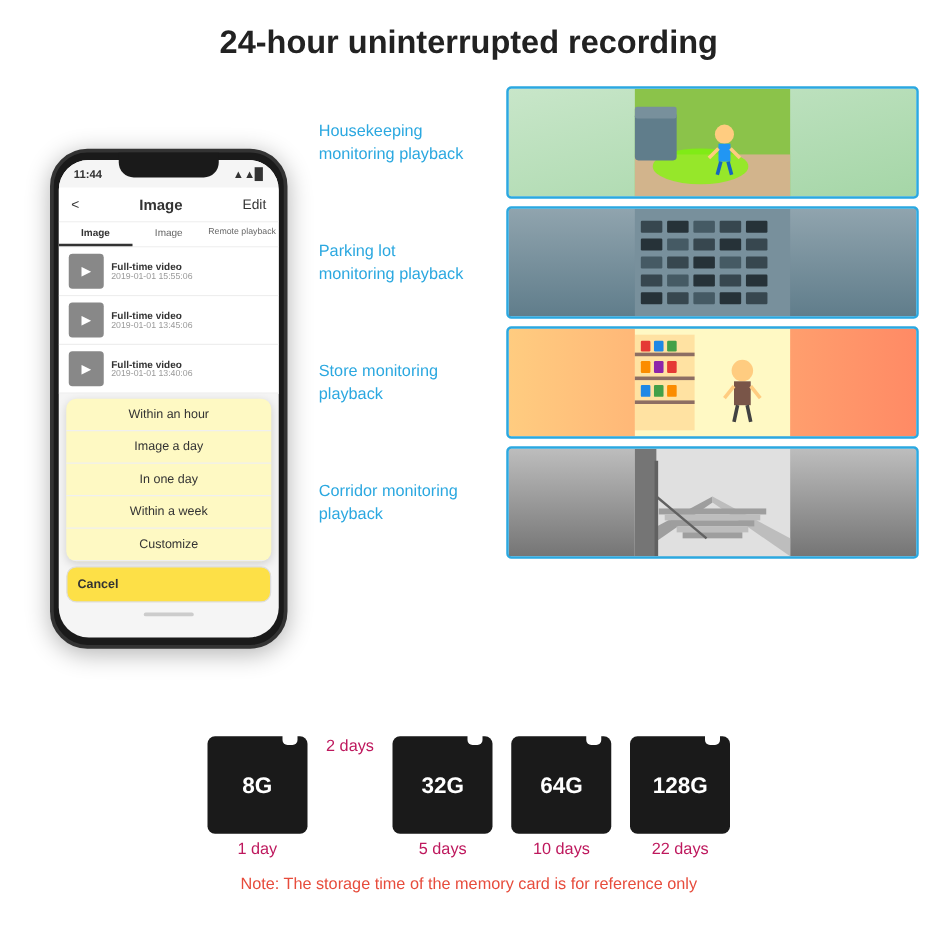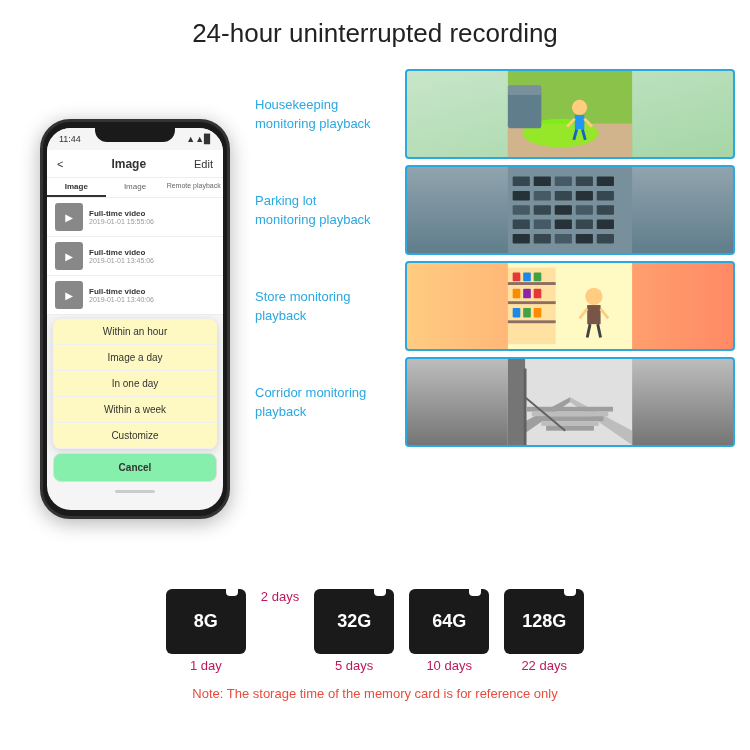--- a/index.html
+++ b/index.html
@@ -12,21 +12,21 @@
       position: relative;
     }
 
     
     .header {
       text-align: center;
       padding: 18px 20px 10px;
     }
     .header h1 {
       font-size: 26px;
-      font-weight: normal;
+      font-weight: bold;
       color: #222;
     }
 
     
     .main-content {
       display: flex;
       flex-direction: row;
       padding: 0 10px;
       gap: 10px;
       height: 520px;
@@ -78,21 +78,21 @@
 
     .phone-status-bar {
       height: 22px;
       background: #f5f5f5;
       display: flex;
       align-items: center;
       justify-content: space-between;
       padding: 0 12px;
       font-size: 9px;
       color: #333;
-      font-weight: normal;
+      font-weight: bold;
     }
 
     .phone-nav-bar {
       height: 28px;
       background: #fff;
       display: flex;
       align-items: center;
       justify-content: space-between;
       padding: 0 10px;
       border-bottom: 1px solid #eee;
@@ -165,24 +165,23 @@
 
     .dropdown-item {
       padding: 7px 12px;
       font-size: 10px;
       color: #333;
       text-align: center;
       border-bottom: 1px solid #f0f0f0;
     }
 
     .phone-cancel-btn {
-      background: #86efac;
+      background: #fde047;
       margin: 4px 6px;
       border-radius: 8px;
-      text-align: center;
       padding: 8px;
       font-size: 10px;
       color: #333;
       border: 1px solid #ddd;
       font-weight: bold;
     }
 
     
     .monitoring-section {
       flex: 1;
@@ -251,21 +250,21 @@
 
     .sdcard-item {
       display: flex;
       flex-direction: column;
       align-items: center;
       gap: 4px;
     }
 
     .sdcard-shape {
       width: 80px;
-      height: 65px;
+      height: 78px;
       background: #1a1a1a;
       border-radius: 6px 6px 6px 6px;
       position: relative;
       display: flex;
       align-items: center;
       justify-content: center;
     }
 
     .sdcard-shape::before {
       content: '';

